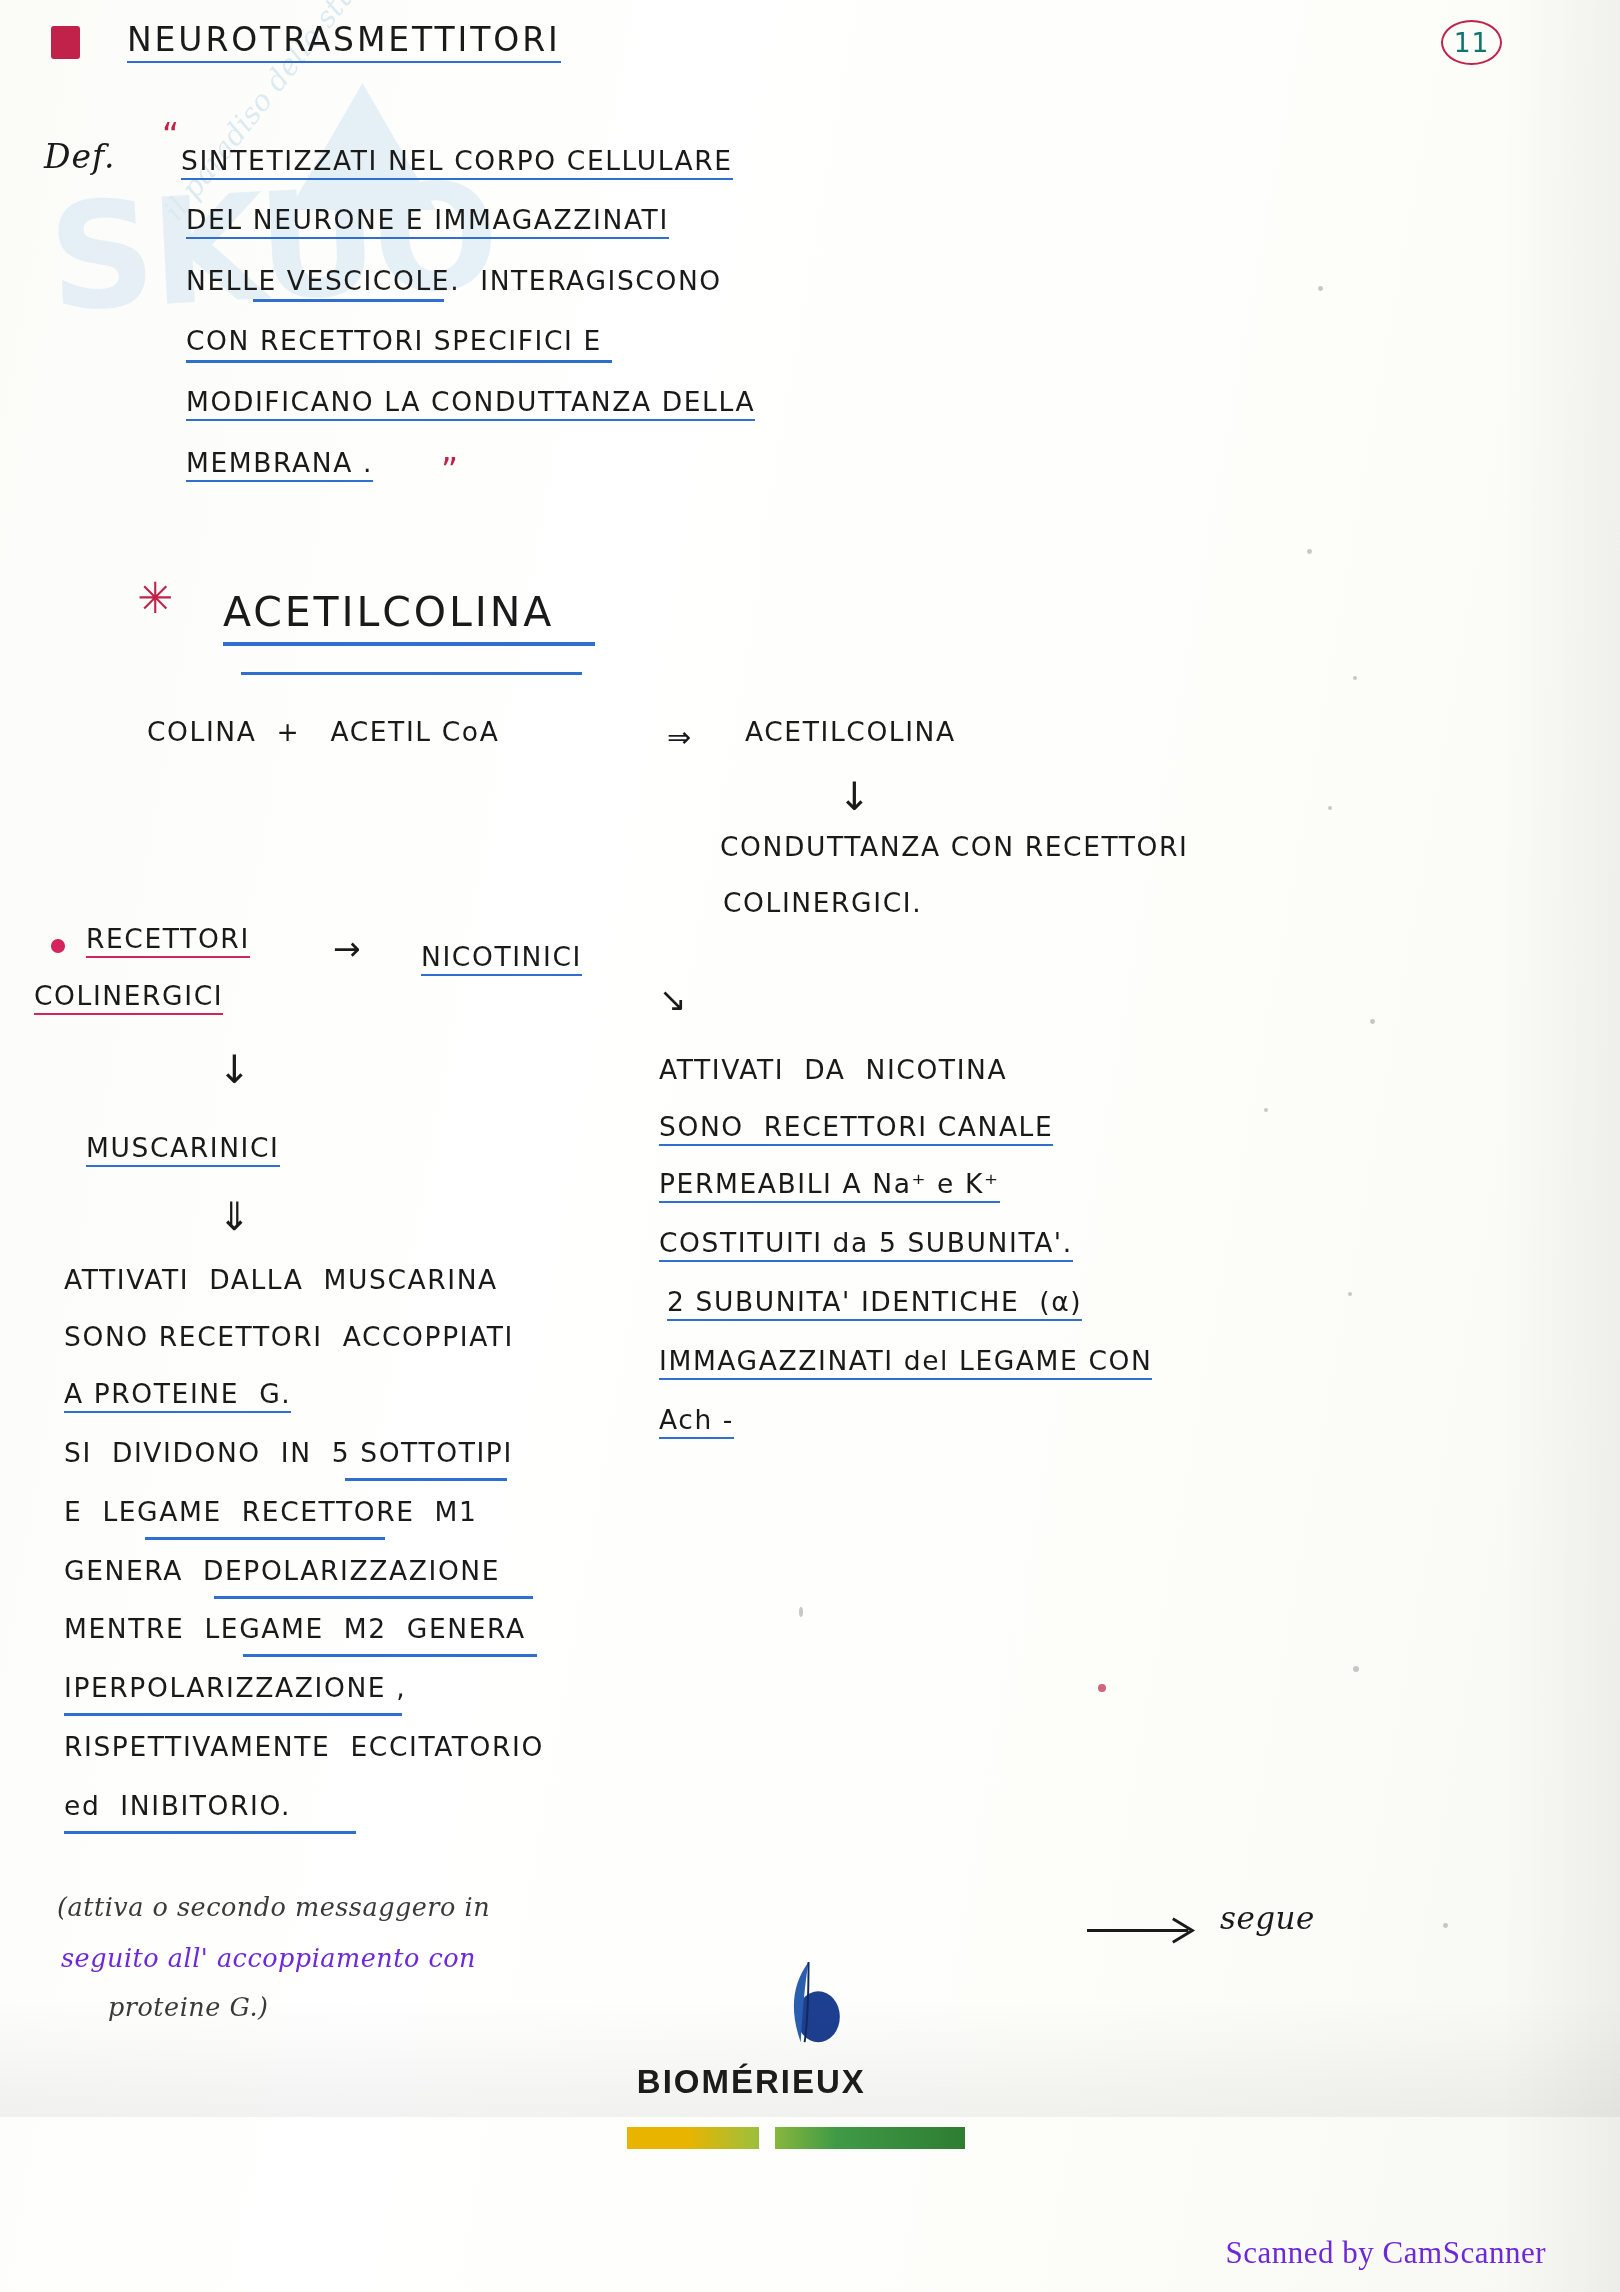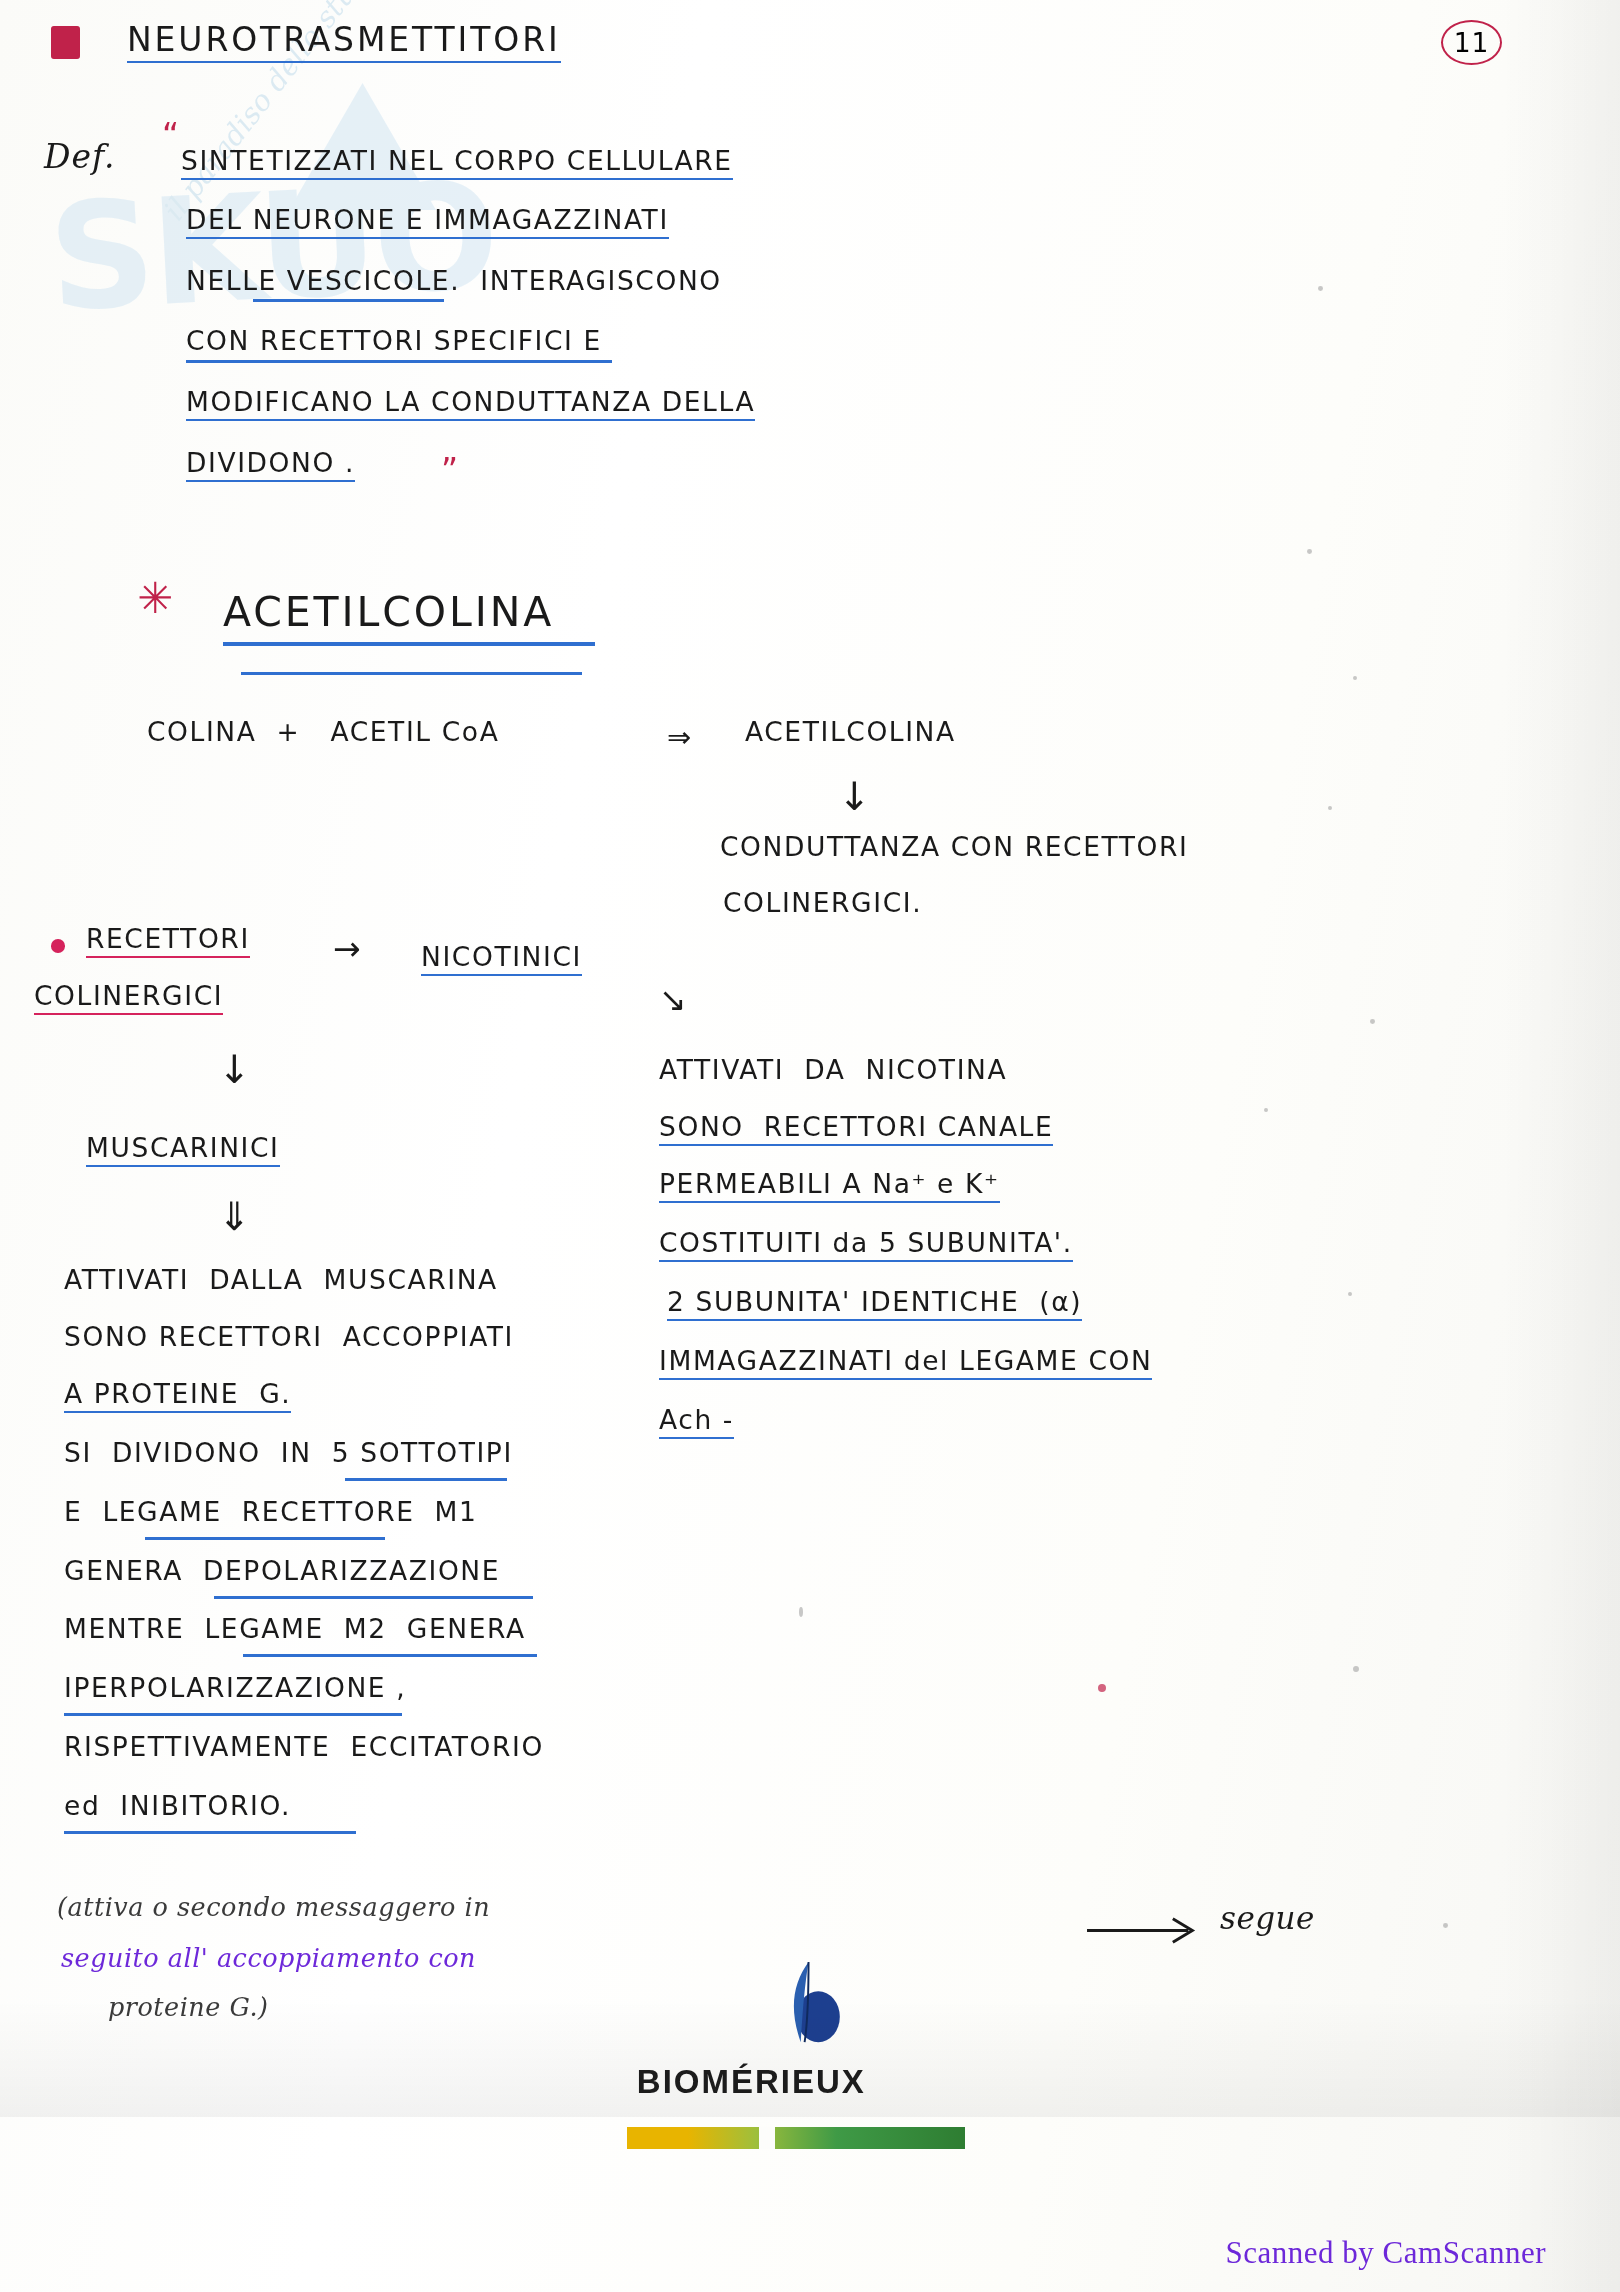--- a/index.html
+++ b/index.html
@@ -118,21 +118,21 @@
 
   
   #page-number {
     position: absolute;
     right: 118px;
     top: 19.6px;
     width: 57px;
     height: 41px;
     border: 2.9px solid #c0224a;
     border-radius: 50%;
-    color: #000000;
+    color: #0f766e;
     font-family: "DejaVu Sans", sans-serif;
     font-size: 26.5px;
     display: flex;
     align-items: center;
     justify-content: center;
     letter-spacing: 1px;
   }
 
   
   #title-square {
@@ -233,21 +233,21 @@
   <div class="hand ink-dark title-text uline" style="left:127px; top:19.6px; border-bottom-width:2.9px;">NEUROTRASMETTITORI</div>
 
   <div class="hand cursive ink-red" style="left:44px; top:137px; font-size:33px; letter-spacing:1px;">Def.</div>
   <div class="hand ink-red" style="left:162px; top:116px; font-size:33px;">“</div>
 
   <div class="hand ink-dark body-text uline" style="left:181px; top:145px;">SINTETIZZATI NEL CORPO CELLULARE</div>
   <div class="hand ink-dark body-text uline" style="left:186px; top:204px;">DEL NEURONE E IMMAGAZZINATI</div>
   <div class="hand ink-dark body-text" style="left:186px; top:265px;">NELLE VESCICOLE.  INTERAGISCONO</div>
   <div class="hand ink-dark body-text" style="left:186px; top:325px;">CON RECETTORI SPECIFICI E</div>
   <div class="hand ink-dark body-text uline" style="left:186px; top:386px;">MODIFICANO LA CONDUTTANZA DELLA</div>
-  <div class="hand ink-dark body-text uline" style="left:186px; top:447px;">DIVIDONO .</div>
+  <div class="hand ink-dark body-text uline" style="left:186px; top:447px;">MEMBRANA .</div>
   <div class="hand ink-red" style="left:441px; top:451px; font-size:33px;">”</div>
 
   <div style="position:absolute; left:253px; top:299px; width:191px; height:2.9px; background:#2f6fd0;"></div>
   <div style="position:absolute; left:186px; top:360px; width:426px; height:2.9px; background:#2f6fd0;"></div>
 
   <div class="hand ink-red" style="left:137px; top:573px; font-size:43px;">✳</div>
   <div class="hand ink-dark" style="left:223px; top:588px; font-size:41px; letter-spacing:2.9px;">ACETILCOLINA</div>
   <div style="position:absolute; left:223px; top:642px; width:372px; height:3.9px; background:#2f6fd0;"></div>
   <div style="position:absolute; left:241px; top:672px; width:341px; height:2.9px; background:#2f6fd0;"></div>
 

